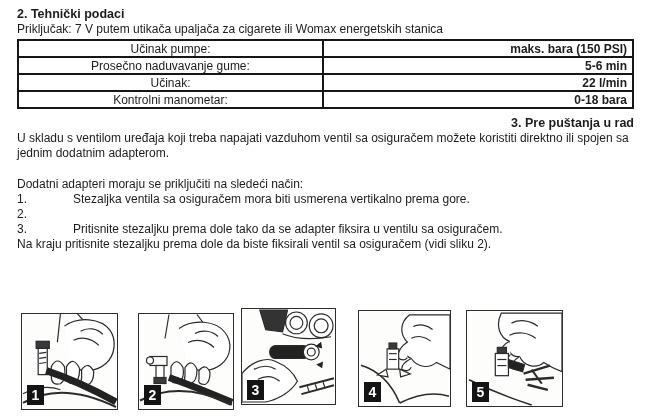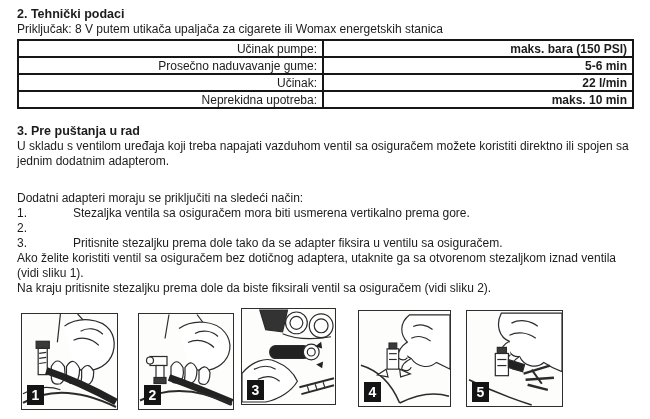--- a/index.html
+++ b/index.html
@@ -11,27 +11,27 @@
   }
   .content { padding:7px 16px 0 17px; }
   .sec-heading { font-size:12.5px; font-weight:bold; line-height:15px; }
   .line { line-height:15px; }
   .para { line-height:15px; width:617px; }
   table.spec { border-collapse:collapse; width:617px; margin-top:2px; table-layout:fixed; }
   table.spec td {
     border:2px solid #161616; padding:0.5px 5px; height:17px;
     font-size:12px; line-height:14px; background:#fff; vertical-align:middle;
   }
-  td.spec-label { width:305px; text-align:right;margin-top:20px; }
+  td.spec-label { width:305px; text-align:center;margin-top:20px; }
   td.spec-value { text-align:right;font-weight:bold; }
-  .s3-heading { margin-top:15px; }
+  .s3-heading { margin-top:7px;text-align:right; }
   .steps { margin:0; }
   .step { display:flex; line-height:15px; }
   .step-num { width:56px; flex:0 0 56px; }
-  .gap-before { margin-top:22px; }
+  .gap-before { margin-top:16px; }
   .figure {
     position:absolute; background:#fdfdfc; border:1.5px solid #2e2e2e;
   }
   .figure svg { display:block; width:100%; height:100%; }
   .fig-badge {
     position:absolute; left:5px; bottom:4px; width:17px; height:20px;
     background:#141414; color:#ffffff; font-weight:bold; font-size:14px;
     display:flex; align-items:center; justify-content:center;
     font-family:"Liberation Sans", sans-serif;
   }
@@ -41,39 +41,39 @@
   .f4 { left:358px; top:310px; width:93px; height:97px; }
   .f5 { left:466px; top:310px; width:97px; height:97px; }
 </style>
 </head>
 <body>
 
 <div class="page">
   <div class="content">
 
     <div class="sec-heading">2. Tehnički podaci</div>
-    <div class="line">Priključak: 8 V putem utikača upaljača za cigarete ili Womax energetskih stanica</div>
+    <div class="line">Priključak: 7 V putem utikača upaljača za cigarete ili Womax energetskih stanica</div>
 
     <table class="spec">
       <tbody>
         <tr>
           <td class="spec-label">Učinak pumpe:</td>
           <td class="spec-value">maks. bara (150 PSI)</td>
         </tr>
         <tr>
           <td class="spec-label">Prosečno naduvavanje gume:</td>
           <td class="spec-value">5-6 min</td>
         </tr>
         <tr>
           <td class="spec-label">Učinak:</td>
           <td class="spec-value">22 l/min</td>
         </tr>
         <tr>
-          <td class="spec-label">Neprekidna upotreba:</td>
-          <td class="spec-value">maks. 10 min</td>
+          <td class="spec-label">Kontrolni manometar:</td>
+          <td class="spec-value">0-18 bara</td>
         </tr>
       </tbody>
     </table>
 
     <div class="sec-heading s3-heading">3. Pre puštanja u rad</div>
     <div class="para">U skladu s ventilom uređaja koji treba napajati vazduhom ventil sa osiguračem možete koristiti direktno ili spojen sa jednim dodatnim adapterom.</div>
 
     <div class="line gap-before">Dodatni adapteri moraju se priključiti na sledeći način:</div>
 
     <div class="steps">
@@ -83,21 +83,20 @@
       </div>
       <div class="step">
         <span class="step-num">2.</span>
       </div>
       <div class="step">
         <span class="step-num">3.</span>
         <span class="step-text">Pritisnite stezaljku prema dole tako da se adapter fiksira u ventilu sa osiguračem.</span>
       </div>
     </div>
 
-    <div class="para">Ako želite koristiti ventil sa osiguračem bez dotičnog adaptera, utaknite ga sa otvorenom stezaljkom iznad ventila (vidi sliku 1).</div>
     <div class="para">Na kraju pritisnite stezaljku prema dole da biste fiksirali ventil sa osiguračem (vidi sliku 2).</div>
   </div>
 
   <div class="figure f1">
     <svg viewBox="0 0 94 94">
       <g stroke="#2b2b2b" fill="none" stroke-width="1.2">
         <line x1="38" y1="0" x2="35" y2="28"></line>
         <line x1="55" y1="0" x2="69" y2="15"></line>
         <path d="M42,12 C56,2 78,4 87,16 C94,26 92,41 83,49 C74,57 60,58 51,53" fill="#ffffff"></path>
         <path d="M58,17 C65,13 74,14 80,20"></path>

